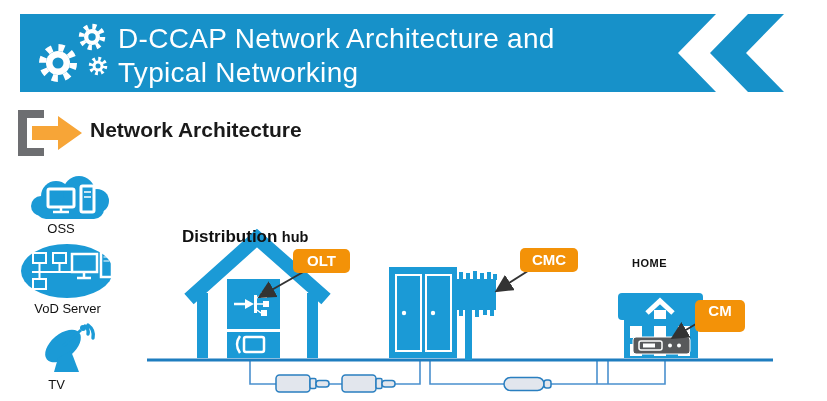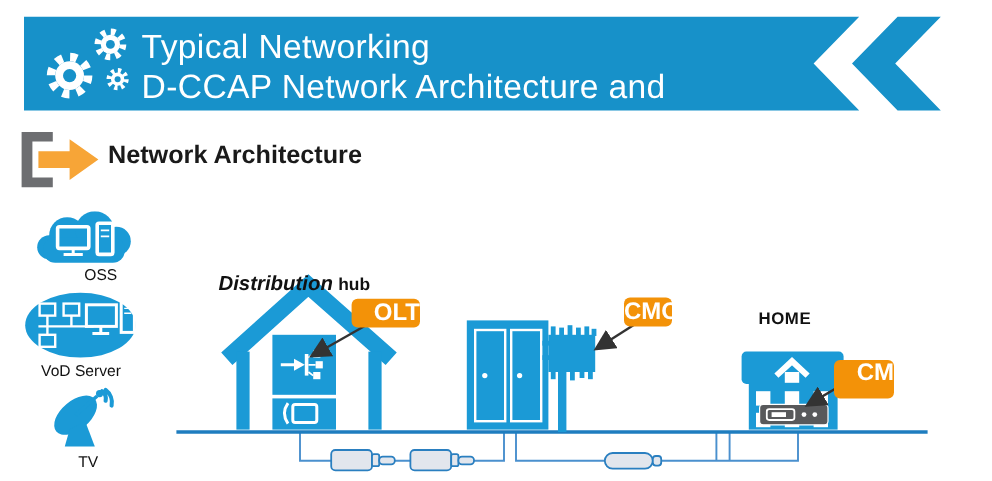--- a/index.html
+++ b/index.html
@@ -16,25 +16,25 @@
   html,body{margin:0;padding:0;background:#fff;}
   .stage{
     position:relative;width:827px;height:401px;background:#ffffff;overflow:hidden;
     font-family:"Liberation Sans",sans-serif;
   }
   .abs{position:absolute;}
   .hdr-text{left:118px;top:22px;color:#ffffff;font-size:28px;line-height:34px;font-weight:400;letter-spacing:0.3px;}
   .section-title{left:90px;top:118px;font-size:21px;font-weight:700;color:var(--text-dark);text-align:right;}
   .icon-label{font-size:13px;color:#111111;text-align:center;}
   .node-label{font-weight:700;color:#111111;white-space:nowrap;}
-  .node-label .main{font-size:17px;font-style:italic;}
+  .node-label .main{font-size:17px;}
   .node-label .sub{font-size:14.5px;}
   .tag{
-    background:var(--tag-orange);color:#ffffff;font-weight:700;font-size:20px;
-    text-align:right;border-radius:5px;line-height:24px;
+    background:var(--tag-orange);color:#ffffff;font-weight:700;font-size:15px;
+    text-align:center;border-radius:5px;line-height:24px;
   }
   svg{display:block;}
 </style>
 </head>
 <body>
 
 <div class="stage">
 
   <svg class="abs" style="left:0;top:0" width="827" height="105" viewBox="0 0 827 105">
     <polygon points="20,14 716,14 678,53 716,92 20,92" fill="var(--banner-blue)"></polygon>
@@ -48,22 +48,22 @@
       <circle cx="92" cy="37" r="10.5" fill="none" stroke="#ffffff" stroke-width="5.5" stroke-dasharray="3.9 4.35"></circle>
       <circle cx="92" cy="37" r="8" fill="#ffffff"></circle>
       <circle cx="92" cy="37" r="3.7" fill="var(--banner-blue)"></circle>
 
       <circle cx="98" cy="66" r="7" fill="none" stroke="#ffffff" stroke-width="4.5" stroke-dasharray="2.6 2.9"></circle>
       <circle cx="98" cy="66" r="5.5" fill="#ffffff"></circle>
       <circle cx="98" cy="66" r="2.5" fill="var(--banner-blue)"></circle>
     </g>
   </svg>
   <div class="abs hdr-text">
+    <div>D-CCAP Network Architecture and</div>
     <div>Typical Networking</div>
-    <div>D-CCAP Network Architecture and</div>
   </div>
 
   <svg class="abs" style="left:16px;top:108px" width="72" height="50" viewBox="0 0 72 50">
     <polygon points="2,2 28,2 28,10 11,10 11,40 28,40 28,48 2,48" fill="var(--bracket-gray)"></polygon>
     <polygon points="16,18 42,18 42,8 66,25 42,42 42,32 16,32" fill="var(--arrow-orange)"></polygon>
   </svg>
   <div class="abs section-title">Network Architecture</div>
 
   <svg class="abs" style="left:24px;top:176px" width="88" height="46" viewBox="0 0 88 46">
     <g fill="var(--icon-blue)">
@@ -73,21 +73,21 @@
       <circle cx="17" cy="30" r="10"></circle>
       <rect x="12" y="22" width="68" height="21" rx="10"></rect>
     </g>
     <g stroke="#ffffff" fill="none">
       <rect x="24" y="13" width="26" height="18" rx="1.5" stroke-width="3"></rect>
       <path d="M37,31 v4 M29,36 h16" stroke-width="2.5"></path>
       <rect x="57" y="10" width="13" height="26" rx="1.5" stroke-width="3"></rect>
       <path d="M60,16 h7 M60,21 h7" stroke-width="1.5"></path>
     </g>
   </svg>
-  <div class="abs icon-label" style="left:40px;top:221px;width:88px">OSS</div>
+  <div class="abs icon-label" style="left:17px;top:221px;width:88px">OSS</div>
 
   <svg class="abs" style="left:20px;top:243px" width="95" height="57" viewBox="0 0 95 57">
     <ellipse cx="47" cy="28" rx="46" ry="27" fill="var(--icon-blue)"></ellipse>
     <g stroke="#ffffff" fill="none">
       <rect x="13" y="10" width="13" height="10" stroke-width="2"></rect>
       <rect x="33" y="10" width="13" height="10" stroke-width="2"></rect>
       <path d="M19.5,20 v9 M39.5,20 v9 M12,29 h46 M19.5,29 v7" stroke-width="2"></path>
       <rect x="13" y="36" width="13" height="10" stroke-width="2"></rect>
       <rect x="52" y="11" width="25" height="18" stroke-width="2.5"></rect>
       <path d="M64,29 v5 M57,35 h14" stroke-width="2.5"></path>
@@ -99,21 +99,21 @@
 
   <svg class="abs" style="left:30px;top:318px" width="75" height="56" viewBox="0 0 75 56">
     <g fill="var(--icon-blue)">
       <ellipse cx="33" cy="28" rx="21" ry="12" transform="rotate(-40 33 28)"></ellipse>
       <polygon points="28,40 41,33 49,54 24,54"></polygon>
       <circle cx="53" cy="10" r="3"></circle>
     </g>
     <path d="M33,28 L51,12" stroke="var(--icon-blue)" stroke-width="3" fill="none"></path>
     <path d="M58,16 a8,8 0 0 0 -3,-8 M63,20 a13,13 0 0 0 -5,-13" stroke="var(--icon-blue)" stroke-width="3.4" fill="none" stroke-linecap="round"></path>
   </svg>
-  <div class="abs icon-label" style="left:36px;top:377px;width:75px">TV</div>
+  <div class="abs icon-label" style="left:19px;top:377px;width:75px">TV</div>
 
   <svg class="abs" style="left:0;top:0" width="827" height="401" viewBox="0 0 827 401">
     <defs>
       <marker id="ah" markerWidth="9" markerHeight="9" refX="7" refY="4.5" orient="auto">
         <polygon points="0,0 9,4.5 0,9" fill="#333333"></polygon>
       </marker>
     </defs>
 
     <g stroke="var(--loop-blue)" stroke-width="1.6" fill="none">
       <polyline points="250,360 250,384 420,384 420,360"></polyline>
@@ -216,19 +216,19 @@
       <line x1="305" y1="271" x2="261" y2="296" marker-end="url(#ah)"></line>
       <line x1="531" y1="269" x2="498" y2="290" marker-end="url(#ah)"></line>
       <line x1="701" y1="321" x2="674" y2="337" marker-end="url(#ah)"></line>
     </g>
   </svg>
 
   <div class="abs node-label" style="left:182px;top:227px">
     <span class="main">Distribution</span>
     <span class="sub">hub</span>
   </div>
-  <div class="abs node-label" style="left:632px;top:257px;font-size:14px;letter-spacing:0.5px">HOME</div>
+  <div class="abs node-label" style="left:632px;top:257px;font-size:11px;letter-spacing:0.5px">HOME</div>
 
   <div class="abs tag" style="left:293px;top:249px;width:57px;height:24px">OLT</div>
-  <div class="abs tag" style="left:520px;top:248px;width:40px;height:24px">CMC</div>
+  <div class="abs tag" style="left:520px;top:248px;width:58px;height:24px">CMC</div>
   <div class="abs tag" style="left:695px;top:300px;width:50px;height:32px;line-height:22px">CM</div>
 
 </div>
 
 </body></html>

